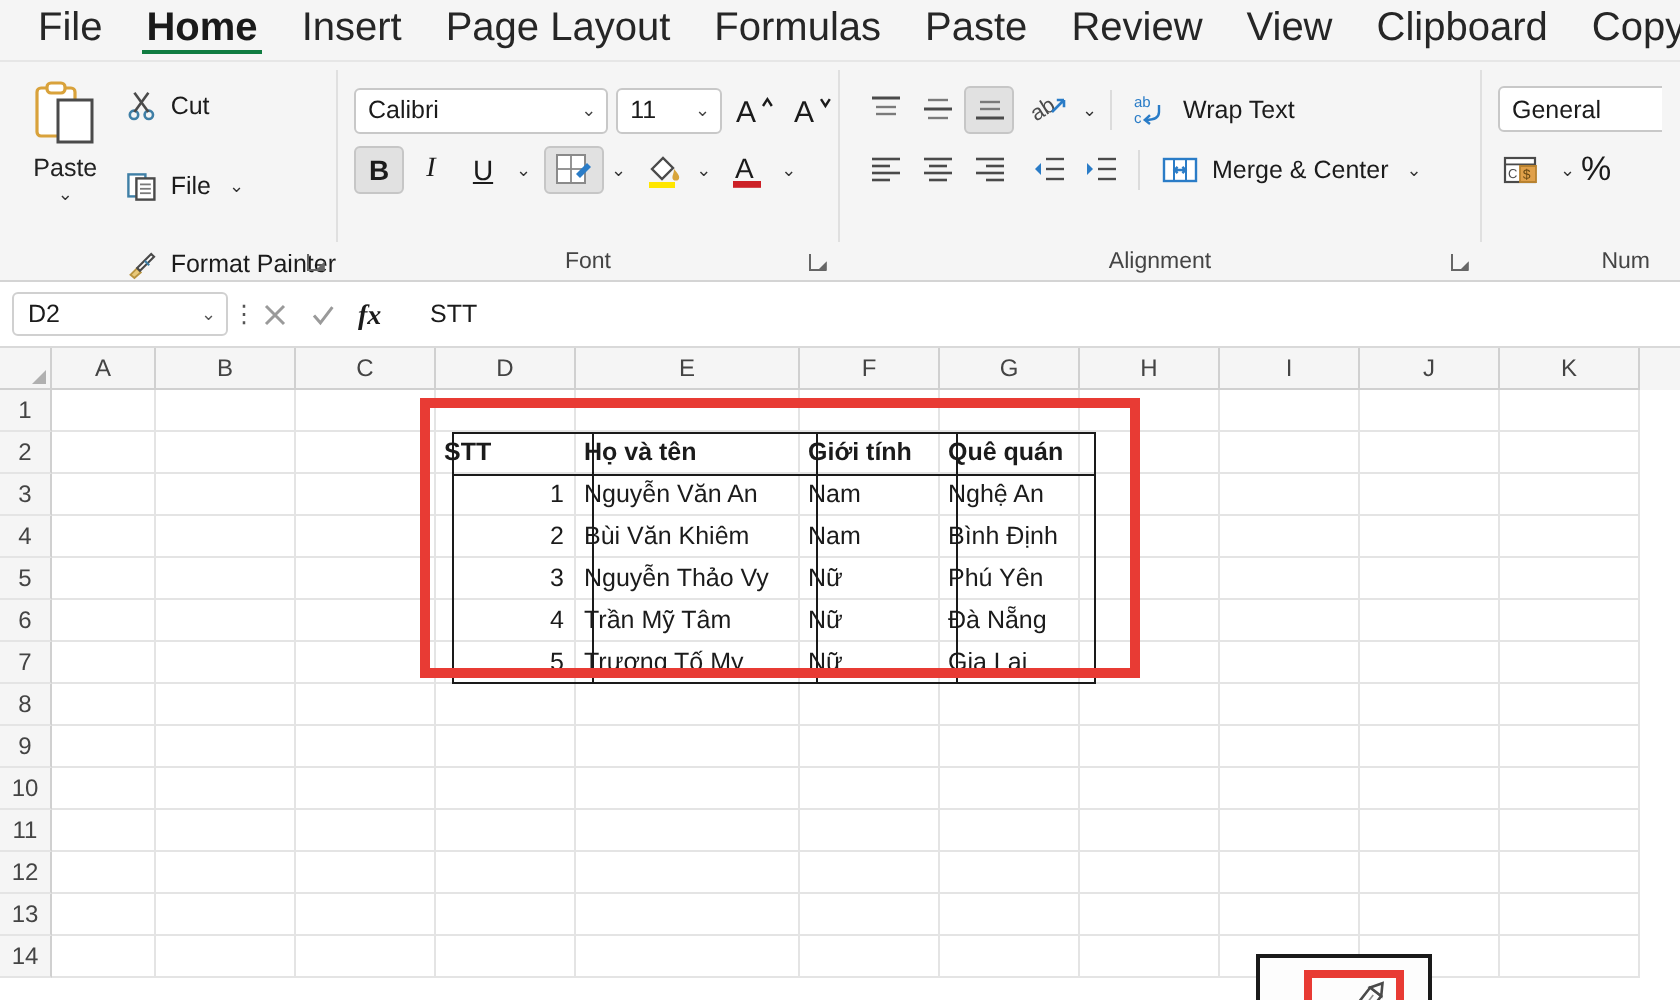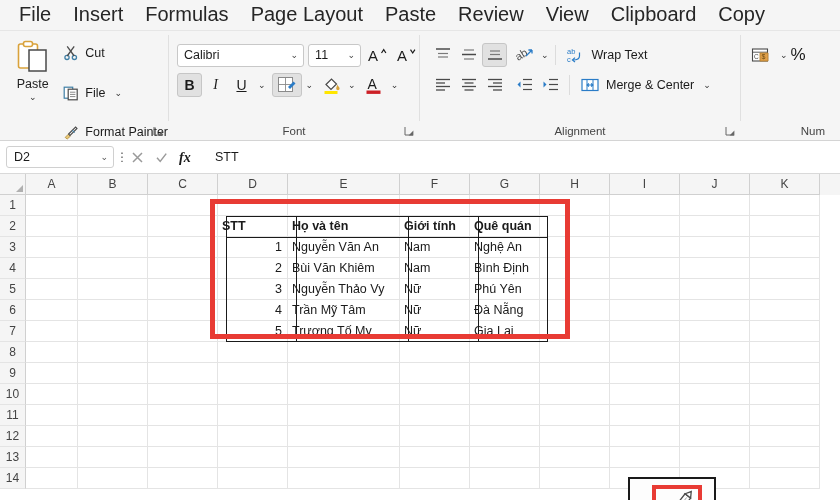--- a/index.html
+++ b/index.html
@@ -187,23 +187,24 @@
   .callout-inner { position: relative; width: 100%; height: 100%; }
   svg { display: block; }
 </style>
 </head>
 <body>
 
 <div id="app">
 
   <div class="tabbar">
     <div class="tab">File</div>
+    <div class="tab active">Home</div>
     <div class="tab">Insert</div>
+    <div class="tab">Page Layout</div>
     <div class="tab">Formulas</div>
-    <div class="tab">Page Layout</div>
     <div class="tab">Paste</div>
     <div class="tab">Review</div>
     <div class="tab">View</div>
     <div class="tab">Clipboard</div>
     <div class="tab">Copy</div>
   </div>
 
   <div class="ribbon">
 
     <div class="group g-clipboard">
@@ -452,20 +453,25 @@
         <svg width="11" height="11" viewBox="0 0 11 11">
           <path d="M1 1 L1 9 L9 9" fill="none" stroke="#666" stroke-width="1"></path>
           <path d="M9.4 4.6 L9.4 9.4 L4.6 9.4 Z" fill="#666"></path>
         </svg>
       </div>
     </div>
 
     <div class="group-sep"></div>
 
     <div class="group g-num">
+      <div class="num-row1">
+        <div class="combo combo-numfmt">
+          <span class="cv">General</span>
+        </div>
+      </div>
       <div class="num-row2">
         <div class="iconbtn">
           <svg width="22" height="18" viewBox="0 0 22 18">
             <rect x="1.5" y="3" width="15" height="12" fill="#fff" stroke="#4a4a4a" stroke-width="1.1"></rect>
             <line x1="1.5" y1="6.2" x2="16.5" y2="6.2" stroke="#4a4a4a" stroke-width="0.9"></line>
             <text x="3" y="13" font-family="Liberation Sans, sans-serif" font-size="6.5" fill="#4a4a4a">C</text>
             <path d="M9 7 L17 7 L17 15 L9 15 Z" fill="#e0a04a" stroke="#b8822f" stroke-width="0.9"></path>
             <text x="10.4" y="13.4" font-family="Liberation Sans, sans-serif" font-size="7" fill="#6b4a14">$</text>
           </svg>
         </div>

